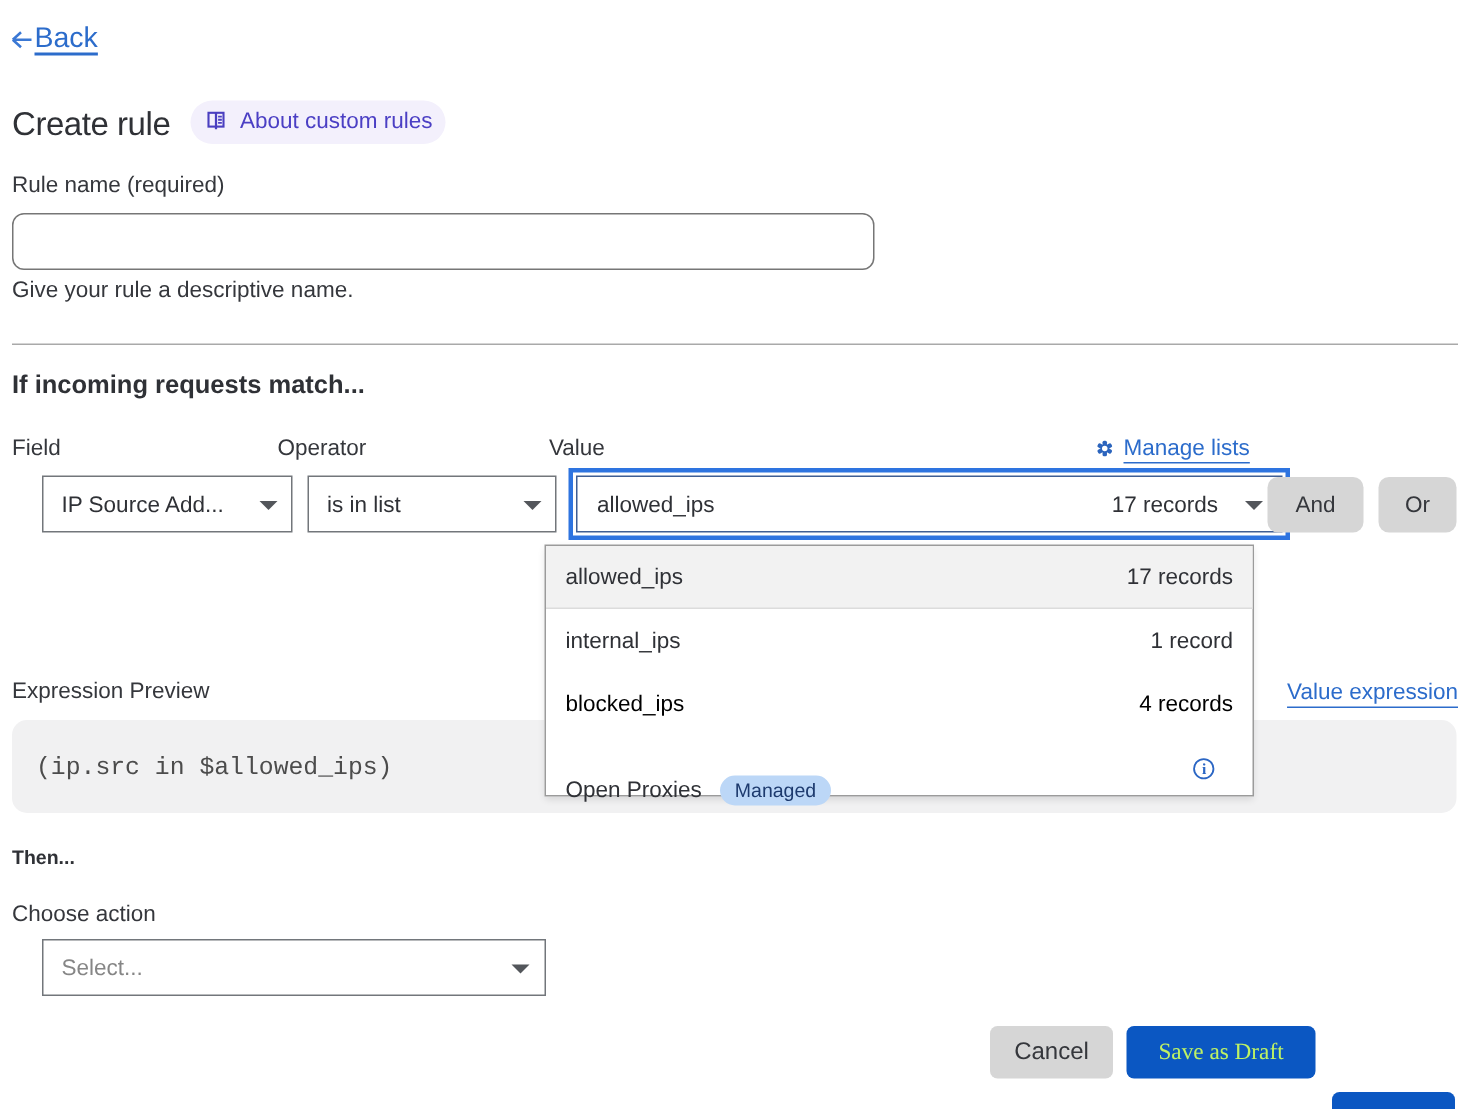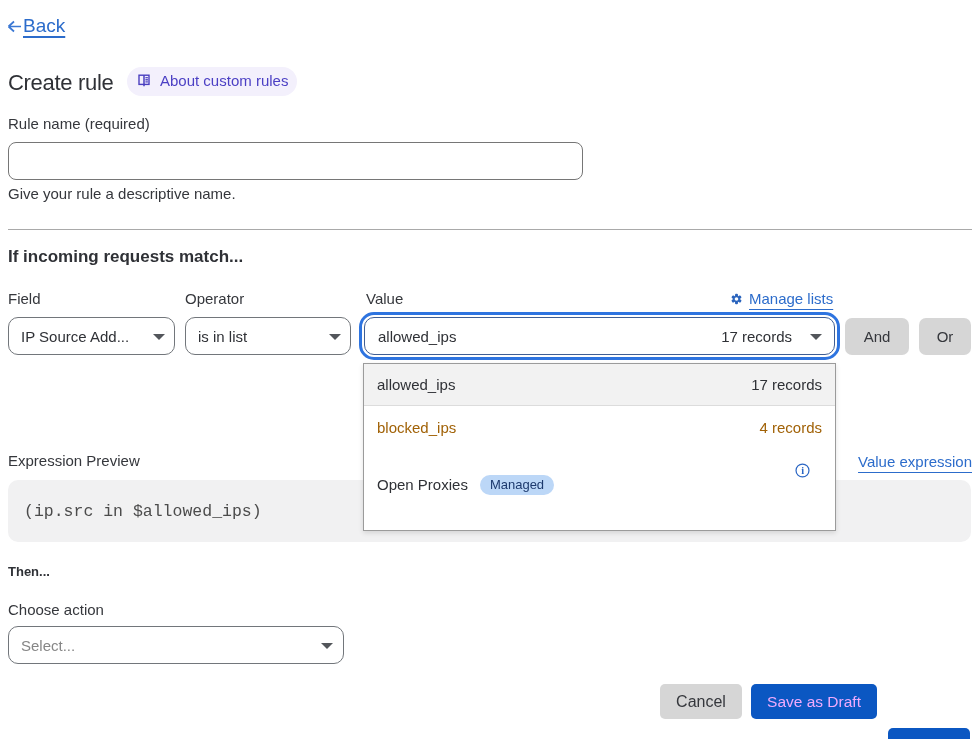--- a/index.html
+++ b/index.html
@@ -1,24 +1,24 @@
 <!DOCTYPE html>
 <html><head>
 <meta charset="utf-8">
 <style>
   * { box-sizing: border-box; margin: 0; padding: 0; }
   html,body { width:979px; height:739px; background:#fff; font-family:"Liberation Sans",sans-serif; color:#35373c; }
   .abs { position:absolute; }
   .lbl { font-size:15px; color:#35373c; }
-  .sel { border:1px solid #72767b; border-radius:10px; background:#fff; position:absolute; }
+  .sel { border:1px solid #72767b; border-radius:0; background:#fff; position:absolute;margin-left:20px; }
   .caret { position:absolute; width:0; height:0; border-left:6px solid transparent; border-right:6px solid transparent; border-top:6.5px solid #53565b; }
   .btn { position:absolute; display:flex; align-items:center; justify-content:center; font-size:15px; border-radius:5px; }
   .btn.op { border-radius:7px; }
   .gray { background:#d6d6d6; color:#35373c; }
-  .blue { background:#0b57c2; color:#f0abfc; }
+  .blue { background:#0b57c2; color:#bef264;font-family:Liberation Serif, serif; }
   a.link { color:#2c6ccb; text-decoration:underline; text-underline-offset:5px; }
 </style>
 </head>
 <body>
 <div class="abs" style="left:0;top:0;width:979px;height:739px;">
 
   <div class="abs" style="left:6px;top:15px;display:flex;align-items:center;font-size:19px;color:#2c6ccb;">
     <svg width="16" height="13" viewBox="0 0 16 13" style="margin-right:1px;">
       <path d="M15 6.5 H2.5 M2.5 6.5 L8 1.5 M2.5 6.5 L8 11.5" fill="none" stroke="#3b78d4" stroke-width="1.7"></path>
     </svg>
@@ -95,21 +95,25 @@
 
   <div class="btn gray" style="left:660px;top:684px;width:82px;height:35px;font-size:16px;">Cancel</div>
   <div class="btn blue" style="left:751px;top:684px;width:126px;height:35px;font-size:15.5px;">Save as Draft</div>
   <div class="btn blue" style="left:888px;top:684px;width:82px;height:35px;font-size:15.5px;margin-top:44px;">Deploy</div>
 
   <div class="abs" style="left:363px;top:363px;width:473px;height:168px;background:#fff;border:1px solid #9b9b9b;box-shadow:0 2px 5px rgba(0,0,0,0.12);">
     <div style="height:42px;background:#f2f2f2;border-bottom:1px solid #dcdcdc;display:flex;align-items:center;justify-content:space-between;padding:0 13px;font-size:15px;color:#2f3136;">
       <span>allowed_ips</span>
         <span>17 records</span>
     </div>
-    <div style="height:42px;display:flex;align-items:center;justify-content:space-between;padding:0 13px;font-size:15px;color:#a16207;">
+    <div style="height:42px;display:flex;align-items:center;justify-content:space-between;padding:0 13px;font-size:15px;color:#2f3136;">
+      <span>internal_ips</span>
+        <span>1 record</span>
+    </div>
+    <div style="height:42px;display:flex;align-items:center;justify-content:space-between;padding:0 13px;font-size:15px;color:#000000;">
       <span>blocked_ips</span>
         <span>4 records</span>
     </div>
     <div style="height:41px;display:flex;align-items:center;justify-content:space-between;padding:0 13px;font-size:15px;color:#2f3136;">
       <span style="display:flex;align-items:center;margin-top:32px;">Open Proxies
         <span style="margin-left:12px;background:#bcd7f7;color:#1d3a6e;font-size:13px;height:20px;line-height:20px;border-radius:10px;padding:0 10px;">Managed</span>
       </span>
       <svg width="15" height="15" viewBox="0 0 16 16" style="margin-right:12px;margin-top:3px;">
         <circle cx="8" cy="8" r="6.9" fill="none" stroke="#2b66c4" stroke-width="1.3"></circle>
         <text x="8.2" y="12" font-family="Liberation Serif" font-size="11" font-weight="bold" fill="#2b66c4" text-anchor="middle">i</text>

